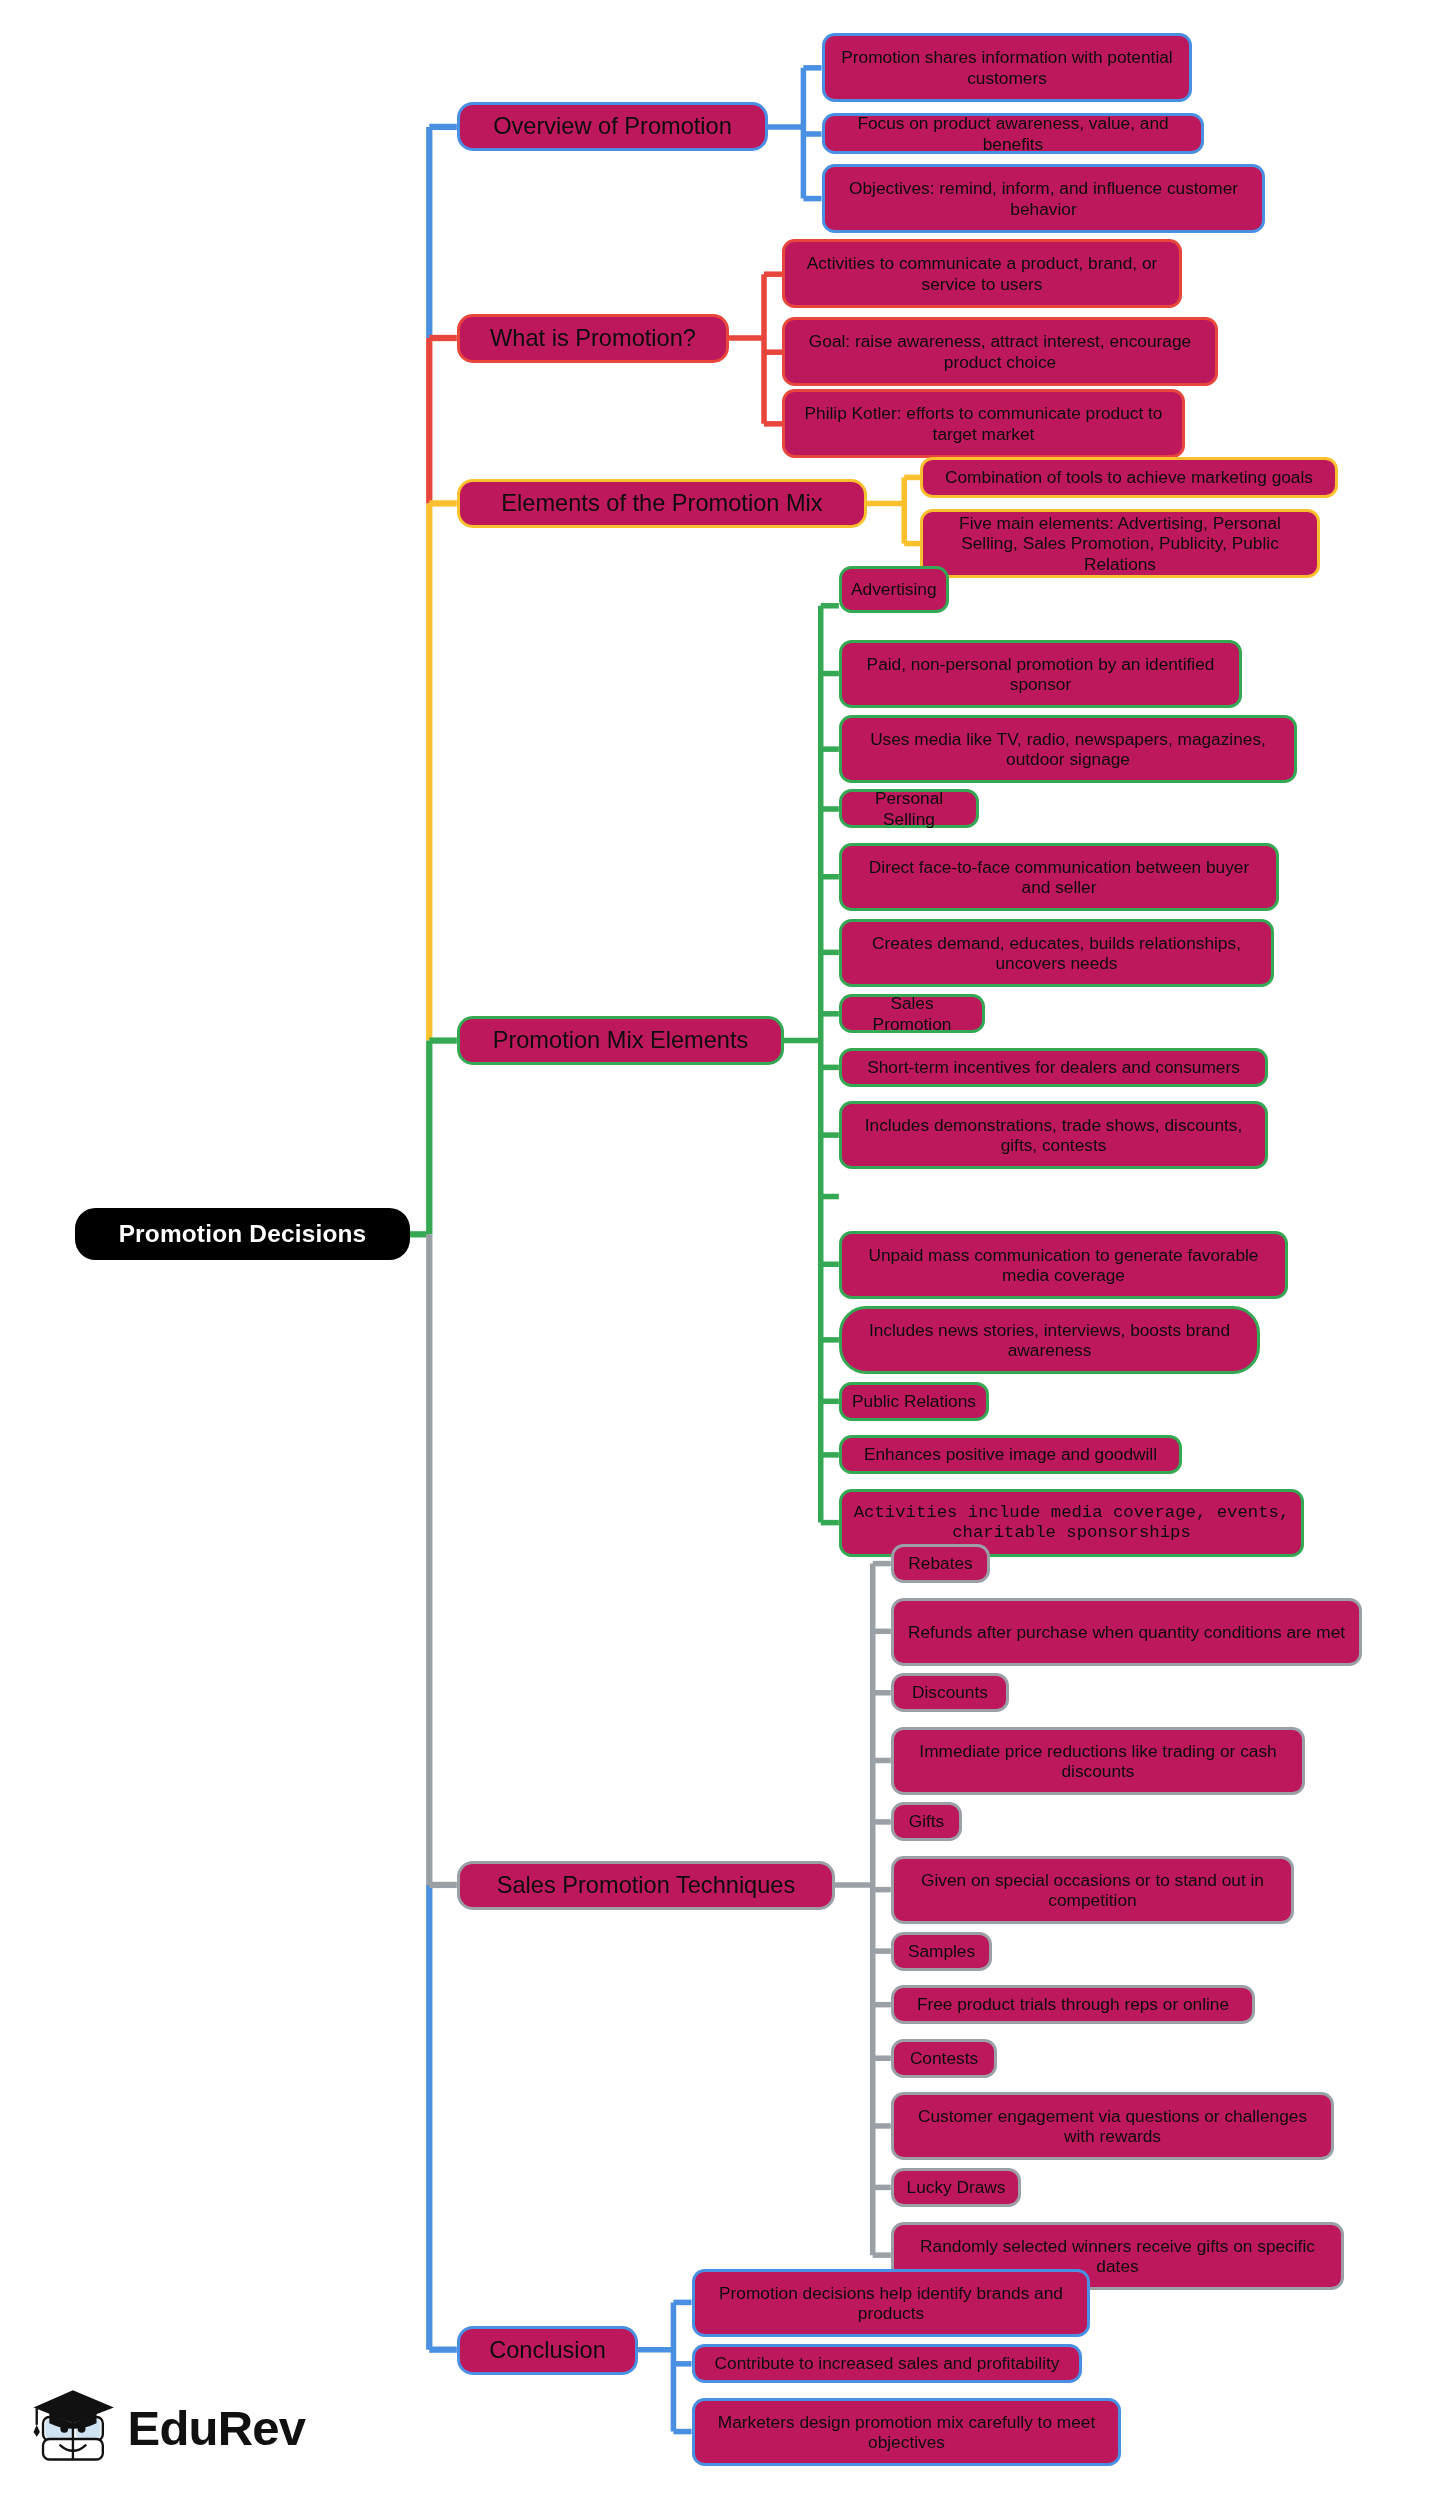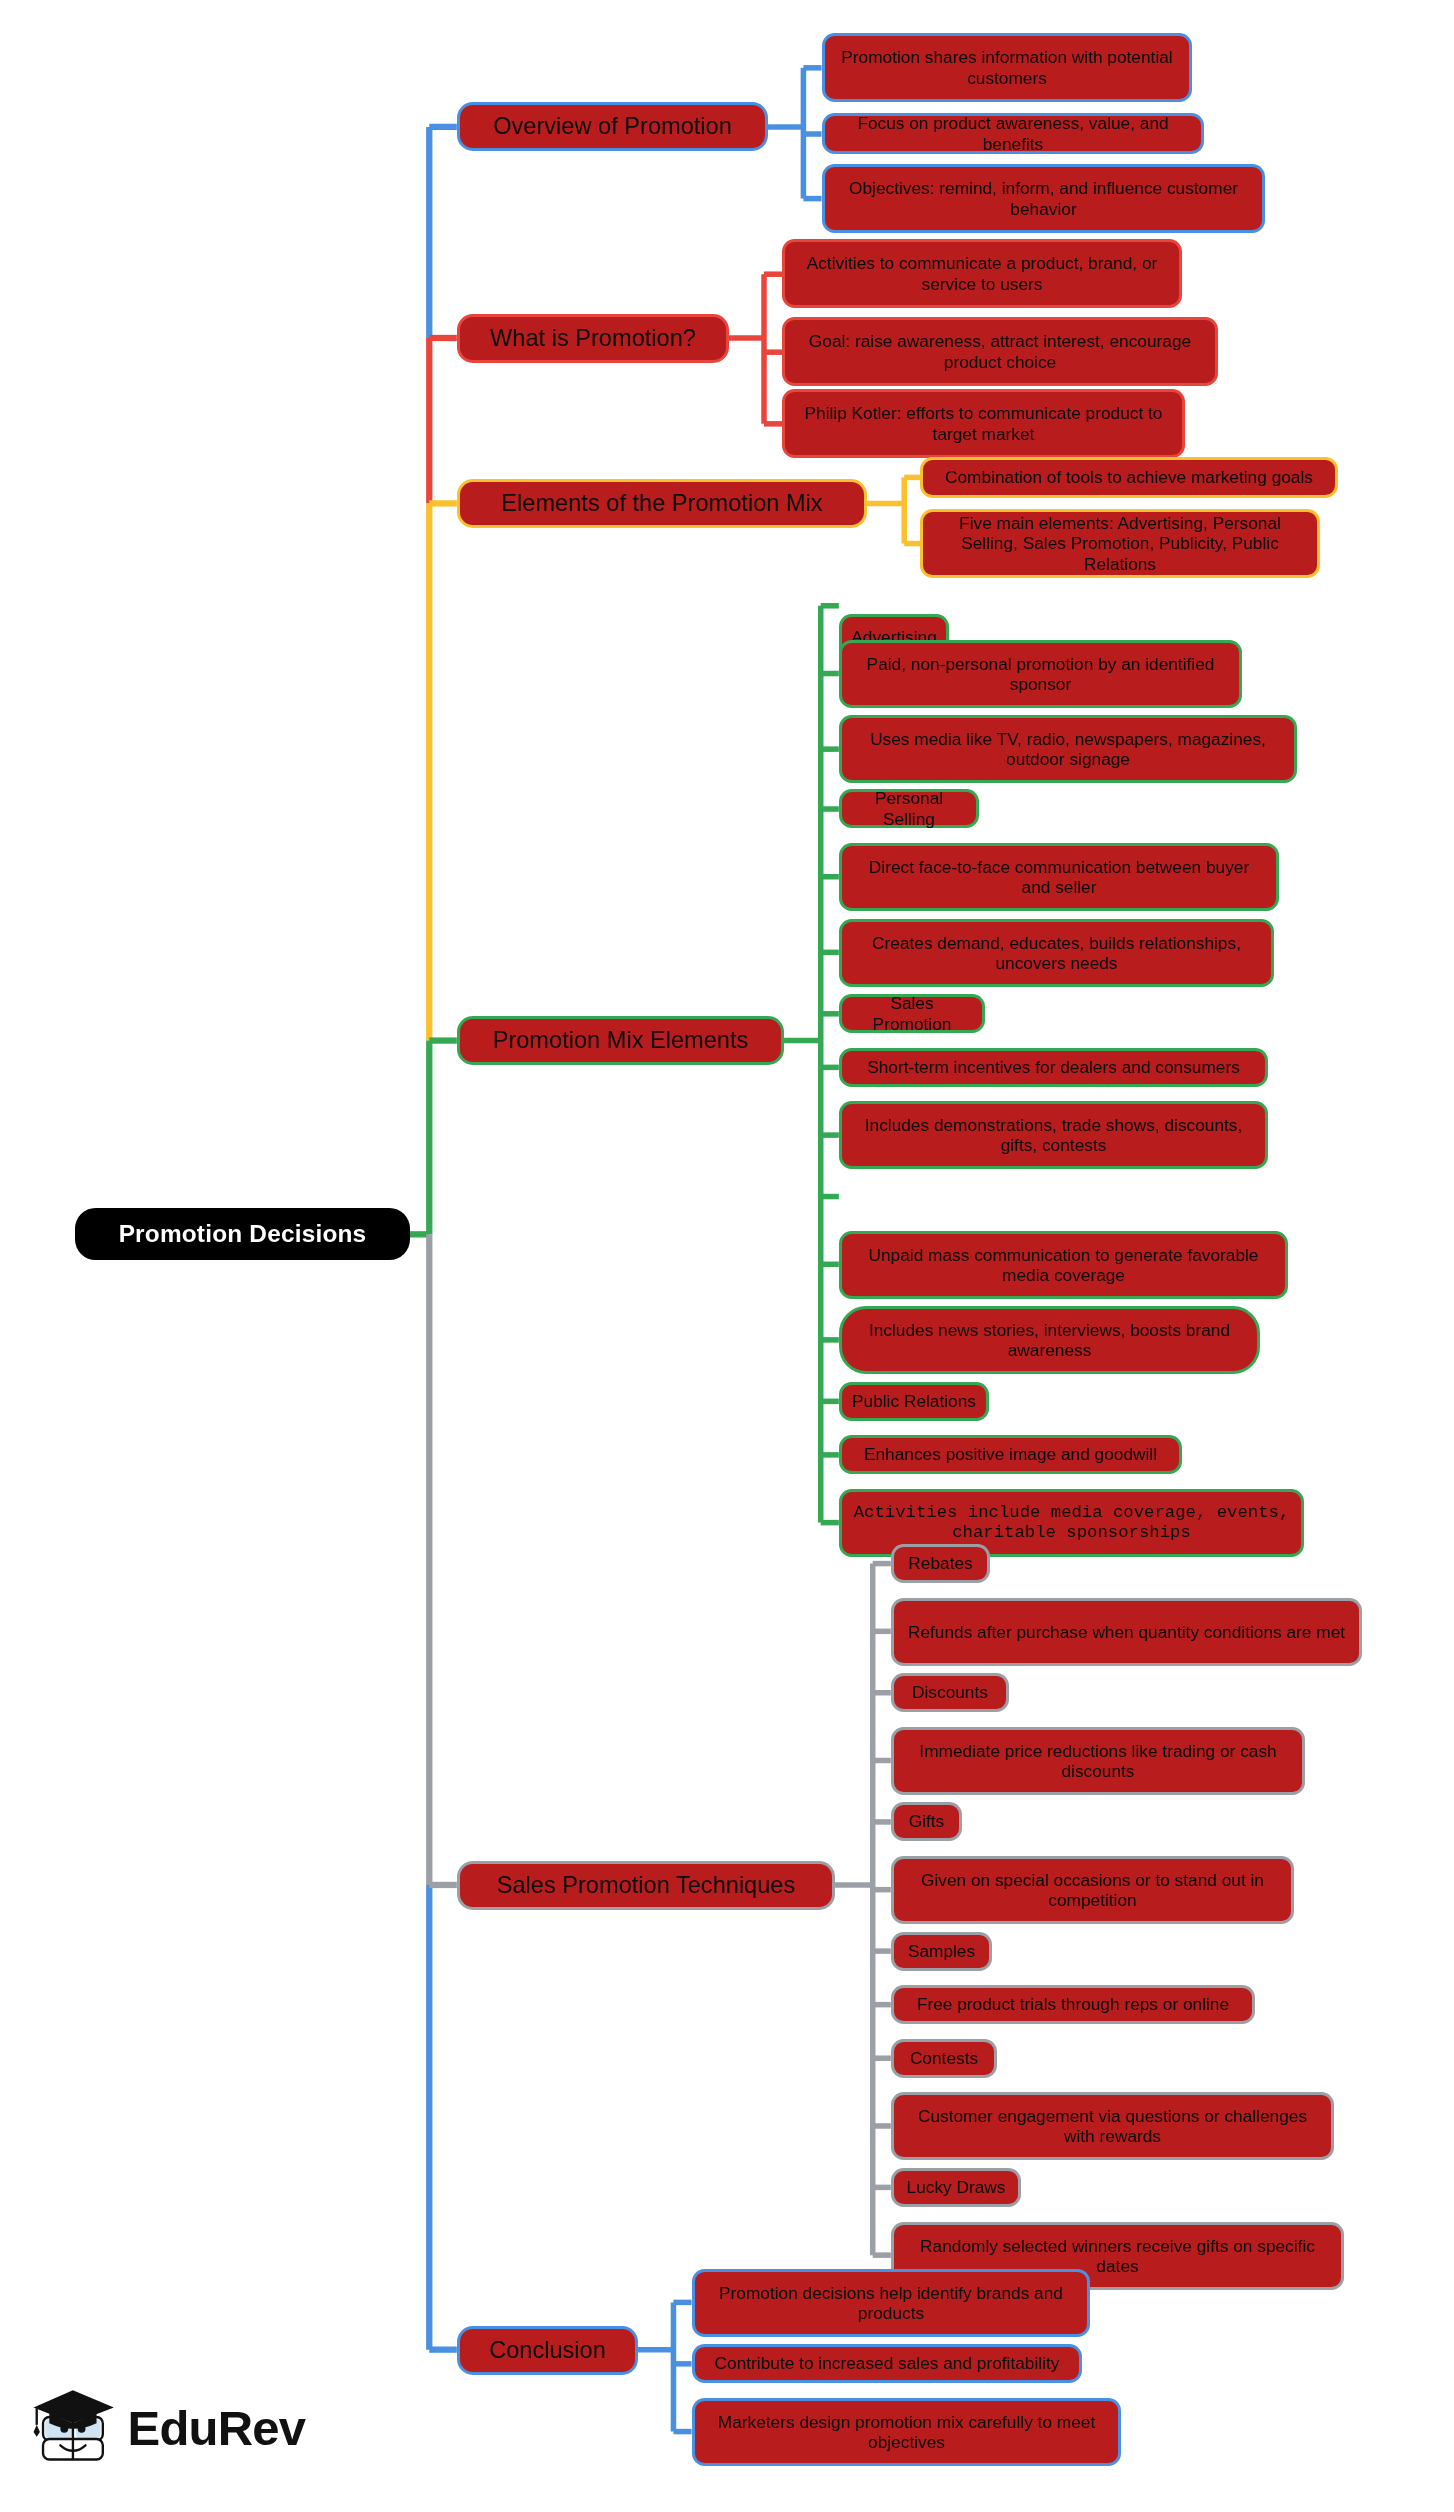--- a/index.html
+++ b/index.html
@@ -7,21 +7,21 @@
   body {
     font-family: "Liberation Sans", sans-serif;
     width: 1454px; height: 2512px;
     position: relative; overflow: hidden;
   }
   #canvas { position:absolute; inset:0; }
   svg.links { position:absolute; left:0; top:0; width:1454px; height:2512px; pointer-events:none; }
 
   .node {
     position:absolute;
-    background:#b91c1c;
+    background:#be185d;
     border-style:solid;
     border-width:3.9px;
     border-radius:12.6px;
     display:flex; align-items:center; justify-content:center;
     text-align:center;
     color:#0d0d0d;
     line-height:1.18;
     padding:3.2px 9.5px;
   }
   .lvl1 { font-size:23.6px; border-radius:15.8px; }
@@ -148,21 +148,21 @@
       </div>
       <div class="node lvl2 wide" style="left: 920px; top: 457px; width: 418px; height: 41px; border-color: rgb(251, 192, 45);">
         <span>Combination of tools to achieve marketing goals</span>
       </div>
       <div class="node lvl2 wide" style="left: 920px; top: 509px; width: 400px; height: 69px; border-color: rgb(251, 192, 45);">
         <span>Five main elements: Advertising, Personal Selling, Sales Promotion, Publicity, Public Relations</span>
       </div>
       <div class="node lvl1" style="left: 457px; top: 1016px; width: 327px; height: 49px; border-color: rgb(52, 168, 83);">
         <span>Promotion Mix Elements</span>
       </div>
-      <div class="node lvl2" style="left: 839px; top: 614px; width: 110px; height: 47px; border-color: rgb(52, 168, 83);">
+      <div class="node lvl2" style="left: 839px; top: 566px; width: 110px; height: 47px; border-color: rgb(52, 168, 83); justify-content: flex-end;">
         <span>Advertising</span>
       </div>
       <div class="node lvl2 wide" style="left: 839px; top: 640px; width: 403px; height: 68px; border-color: rgb(52, 168, 83);">
         <span>Paid, non-personal promotion by an identified sponsor</span>
       </div>
       <div class="node lvl2 wide" style="left: 839px; top: 715px; width: 458px; height: 68px; border-color: rgb(52, 168, 83);">
         <span>Uses media like TV, radio, newspapers, magazines, outdoor signage</span>
       </div>
       <div class="node lvl2" style="left: 839px; top: 789px; width: 140px; height: 39px; border-color: rgb(52, 168, 83);">
         <span>Personal Selling</span>

